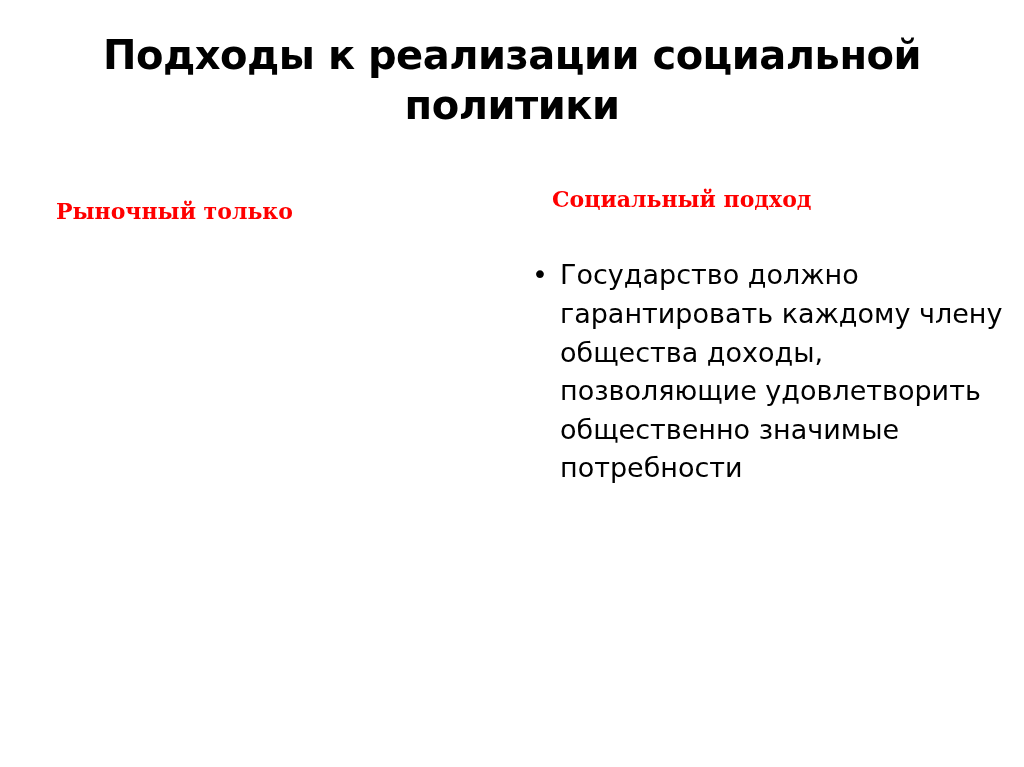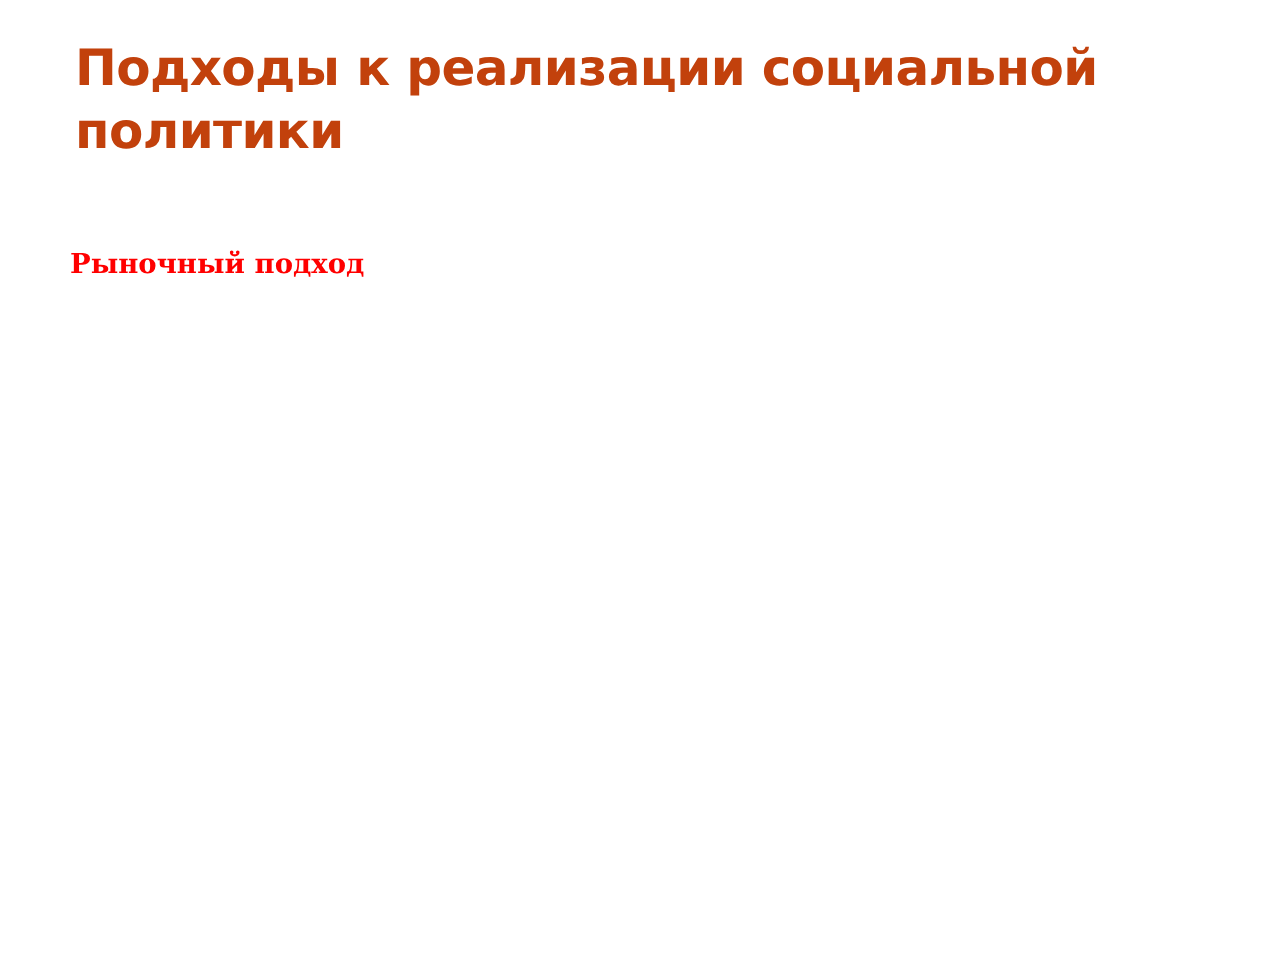--- a/index.html
+++ b/index.html
@@ -17,25 +17,26 @@
     position: relative;
     width: 1024px;
     height: 767px;
     box-sizing: border-box;
   }
   .title {
     position: absolute;
     left: 60px;
     top: 30px;
     width: 904px;
+    text-align: center;
     font-family: "DejaVu Sans", sans-serif;
     font-weight: bold;
     font-size: 40px;
     line-height: 1.25;
-    color: #c2410c;
+    color: #000000;
     letter-spacing: -0.5px;
   }
   .columns {
     position: absolute;
     left: 0;
     top: 180px;
     width: 1024px;
     display: flex;
     flex-direction: row;
   }
@@ -101,18 +102,25 @@
 </head>
 <body>
 
 <div class="slide">
 
   <div class="title">Подходы к реализации социальной политики</div>
 
   <div class="columns">
 
     <div class="col col-left">
-      <div class="col-heading heading-left">Рыночный подход</div>
+      <div class="col-heading heading-left">Рыночный только</div>
     </div>
 
+    <div class="col col-right">
+      <div class="col-heading heading-right">Социальный подход</div>
+      <div class="bullet-row">
+        <span class="bullet-dot">•</span>
+        <span class="body-text bullet-text">Государство должно гарантировать каждому члену общества доходы, позволяющие удовлетворить общественно значимые потребности</span>
+      </div>
+    </div>
 
   </div>
 </div>
 
 </body></html>

